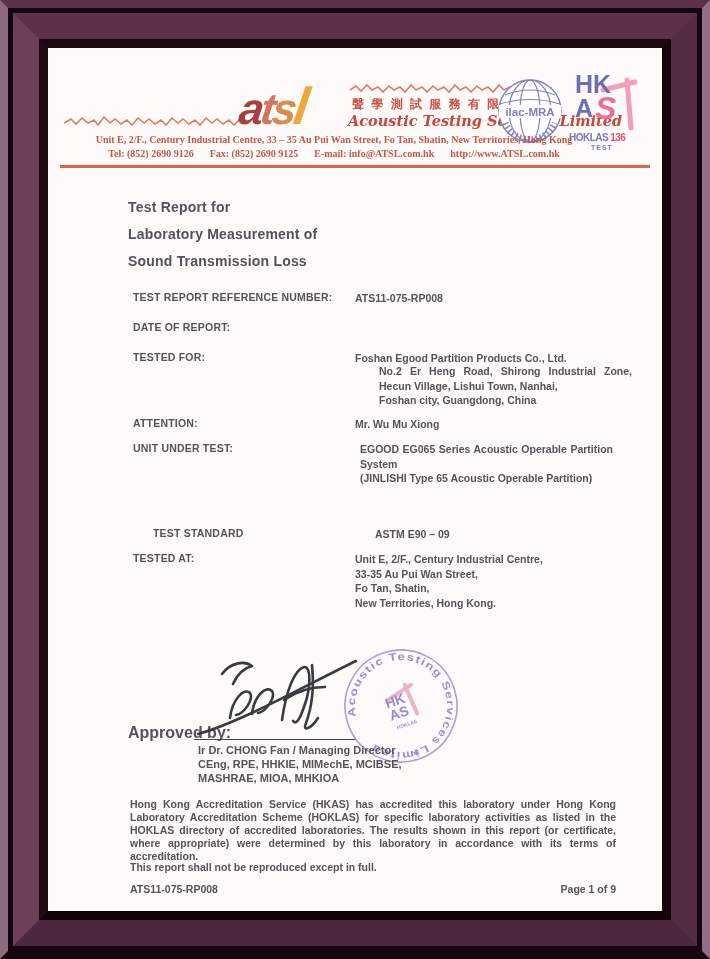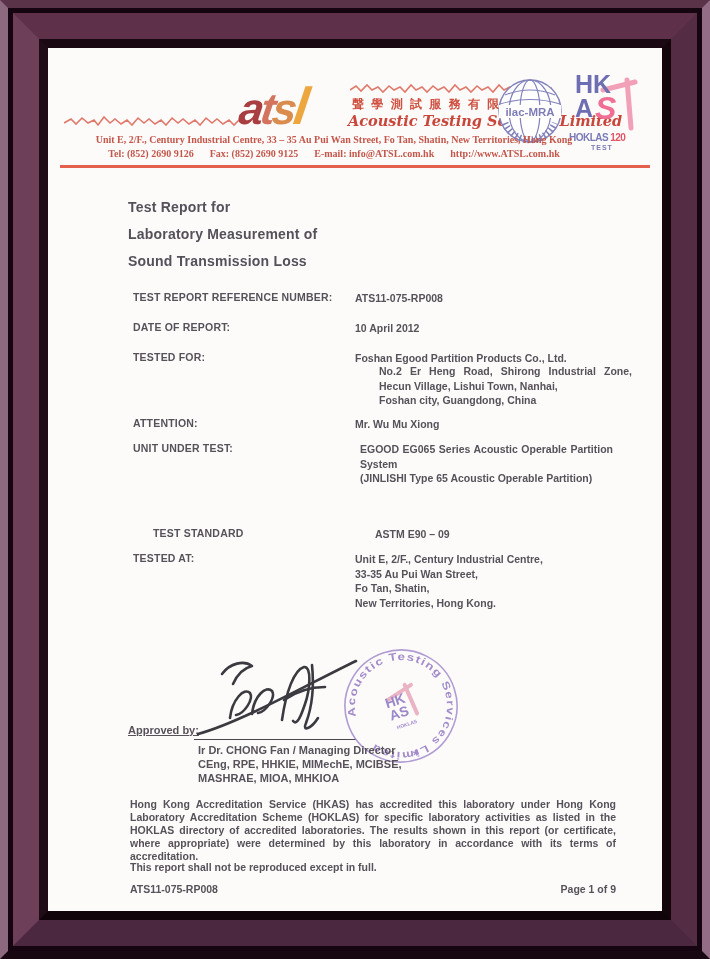--- a/index.html
+++ b/index.html
@@ -64,22 +64,22 @@
   .row .lab { width:222px; flex:none; font-size:10.5px; font-weight:bold; color:#57525a;
               letter-spacing:0.2px; }
   .row .val { width:253px; flex:none; font-size:10.5px; font-weight:bold; color:#57525a;
               line-height:14.5px; white-space:pre-line; text-align:justify; }
   .r-ref { top:243px; } .r-date { top:273px; } .r-for { top:303px; }
   .r-addr { top:316px;gap:24px; } .r-att { top:369px; } .r-unit { top:394px;justify-content:space-between; }
   .r-std { top:479px;margin-left:20px; } .r-at { top:504px; }
 
   
   .approval { left:80px; top:598px; width:470px; height:160px; }
-  .approved-by { position:absolute; left:0; top:78px; font-size:11px; font-weight:bold;
-                 color:#57525a;text-decoration:underline; }
+  .approved-by { position:absolute; left:0; top:78px; font-size:16px; font-weight:bold;
+                 color:#57525a; }
   .sig-svg { position:absolute; left:64px; top:8px; }
   .sig-svg path { stroke:#3b3a40; stroke-width:2.6; fill:none;
                   stroke-linecap:round; stroke-linejoin:round; }
   .sig-line { position:absolute; left:66px; top:93px; width:162px;
               border-bottom:1.5px solid #4a464e; }
   .approver { position:absolute; left:70px; top:97px; font-size:11px; font-weight:bold;
               color:#57525a; line-height:14px; white-space:nowrap; }
   .stamp { position:absolute; left:213px; top:0px; width:120px; height:120px;
            transform:rotate(-18deg); opacity:0.85; }
 
@@ -127,21 +127,21 @@
       </svg>
 
       <div class="abs hkas">
         <svg width="88" height="96" xmlns="http://www.w3.org/2000/svg">
           <path d="M 34 18 L 66 10" stroke="#f2a0b8" stroke-width="5" stroke-linecap="round" fill="none"></path>
           <path d="M 58 8 L 62 56" stroke="#f2a0b8" stroke-width="5" stroke-linecap="round" fill="none"></path>
         </svg>
         <span class="hk">HK</span>
         <span class="ha">A</span>
         <span class="hs">S</span>
-        <span class="hoklas"><span>HOKLAS</span><span class="num">120</span></span>
+        <span class="hoklas"><span>HOKLAS</span><span class="num">136</span></span>
         <span class="test">TEST</span>
       </div>
 
       <div class="abs addr addr1">Unit E, 2/F., Century Industrial Centre, 33 – 35 Au Pui Wan Street, Fo Tan, Shatin, New Territories, Hong Kong</div>
       <div class="abs addr addr2">
         <span>Tel: (852) 2690 9126</span><span>Fax: (852) 2690 9125</span><span>E-mail: info@ATSL.com.hk</span><span>http://www.ATSL.com.hk</span>
       </div>
 
       <div class="abs red-rule"></div>
 
@@ -150,21 +150,20 @@
         <div>Laboratory Measurement of</div>
         <div>Sound Transmission Loss</div>
       </h1>
 
       <div class="abs row r-ref">
         <span class="lab">TEST REPORT REFERENCE NUMBER:</span>
         <span class="val">ATS11-075-RP008</span>
       </div>
       <div class="abs row r-date">
         <span class="lab">DATE OF REPORT:</span>
-        <span class="val">10 April 2012</span>
       </div>
       <div class="abs row r-for">
         <span class="lab">TESTED FOR:</span>
         <span class="val">Foshan Egood Partition Products Co., Ltd.</span>
       </div>
       <div class="abs row r-addr">
         <span class="lab"></span>
         <span class="val">No.2 Er Heng Road, Shirong Industrial Zone, Hecun Village, Lishui Town, Nanhai,
 Foshan city, Guangdong, China</span>
       </div>

